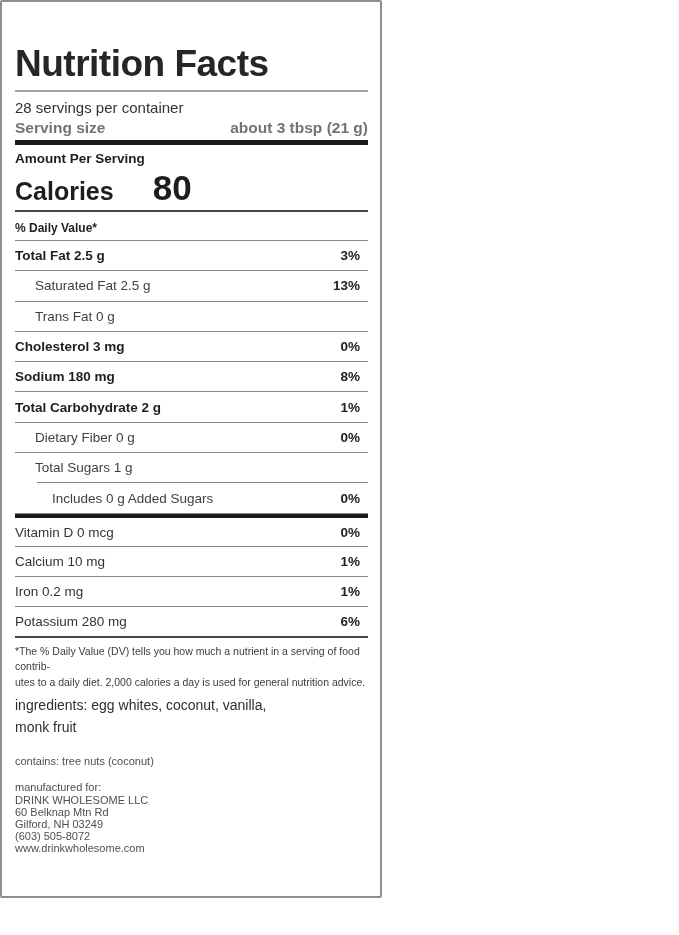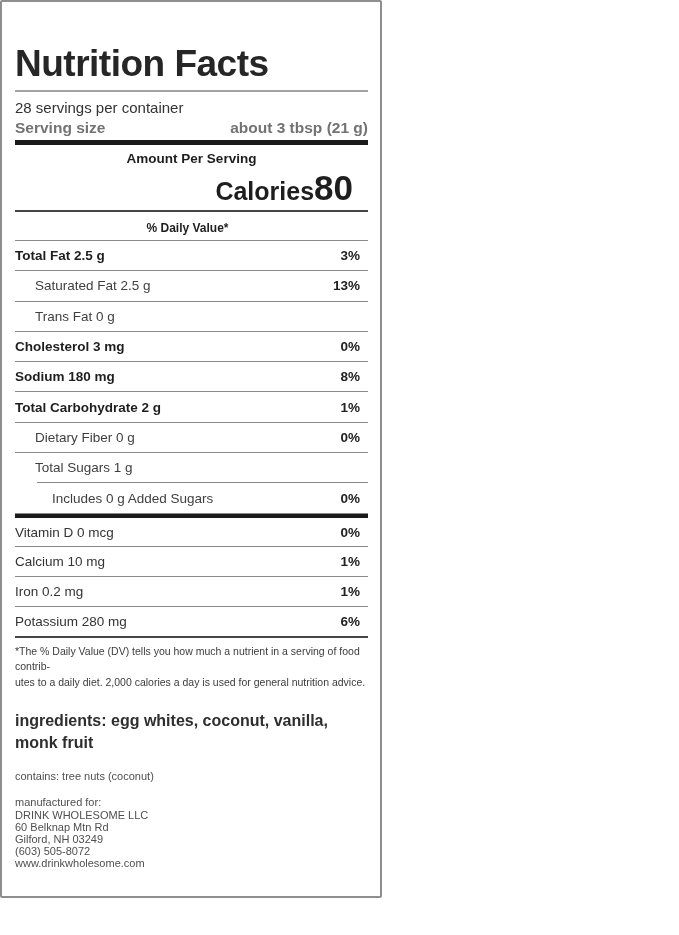--- a/index.html
+++ b/index.html
@@ -31,48 +31,48 @@
   .rule-thin  { height:1px; background:#8a8a8a; }
   .bar-thick  { height:5px; background:#1b1b1b; margin-top:3px; }
   .bar-thick2 { height:4px; background:#1b1b1b; }
 
   .servings { font-size:15px; line-height:18px; margin-top:7px; color:#333; }
   .serving-row {
     display:flex; justify-content:space-between;
     font-size:15.5px; font-weight:bold; line-height:19px; margin-top:1px;
     color:#737373;
   }
-  .amount { font-size:13.5px; font-weight:bold; margin-top:5px; line-height:17px;text-align:center; }
+  .amount { font-size:13.5px; font-weight:bold; margin-top:5px; line-height:17px; }
   .calories-row {
-    display:flex; justify-content:flex-end; align-items:baseline;
-    height:40px; margin-top:1px;
+    display:flex; justify-content:flex-start; align-items:baseline;
+    height:40px; margin-top:1px;gap:39px;
   }
   .cal-label { font-size:25px; font-weight:bold; }
   .cal-value { font-size:35px; font-weight:bold; padding-right:15px; }
   .rule-med.after-cal { margin-top:2px; }
   .dv-header {
-    text-align:center; font-size:12px; font-weight:bold;
+    text-align:left; font-size:12px; font-weight:bold;
     margin-top:9px; line-height:15px; padding-right:8px;
   }
   .rule-thin.after-dv { margin-top:4px; }
 
   .row {
     display:flex; justify-content:space-between; align-items:center;
     height:29.3px; font-size:13.5px; color:#3f3f3f;gap:48px;
   }
   #vitamins .row { height:28.8px; color:#343434; }
   .row .v { font-weight:bold; color:#222; padding-right:8px; white-space:nowrap; }
   .row.bold .n { font-weight:bold; color:#1e1e1e; }
   .row.indent1 { padding-left:20px; }
   .row.indent2 { padding-left:37px; }
   .sep { height:1px; background:#8a8a8a; }
   .sep.sep-indent { margin-left:22px; }
 
   .footnote { font-size:10.5px; line-height:15.5px; color:#3c3c3c; margin-top:6px; }
-  .ingredients { font-size:16px; line-height:21.5px; color:#2e2e2e; margin-top:20px;font-weight:bold; }
+  .ingredients { font-size:14px; line-height:21.5px; color:#2e2e2e; margin-top:5px; }
   .contains { font-size:11px; line-height:13px; color:#4f4f4f; margin-top:17px; }
   .mfg { font-size:11px; line-height:12.2px; color:#4f4f4f; margin-top:13px; }
 </style>
 </head>
 <body>
 
 <div class="nf-label">
 
   <h1 class="nf-title">Nutrition Facts</h1>
   <div class="rule-gray"></div>

